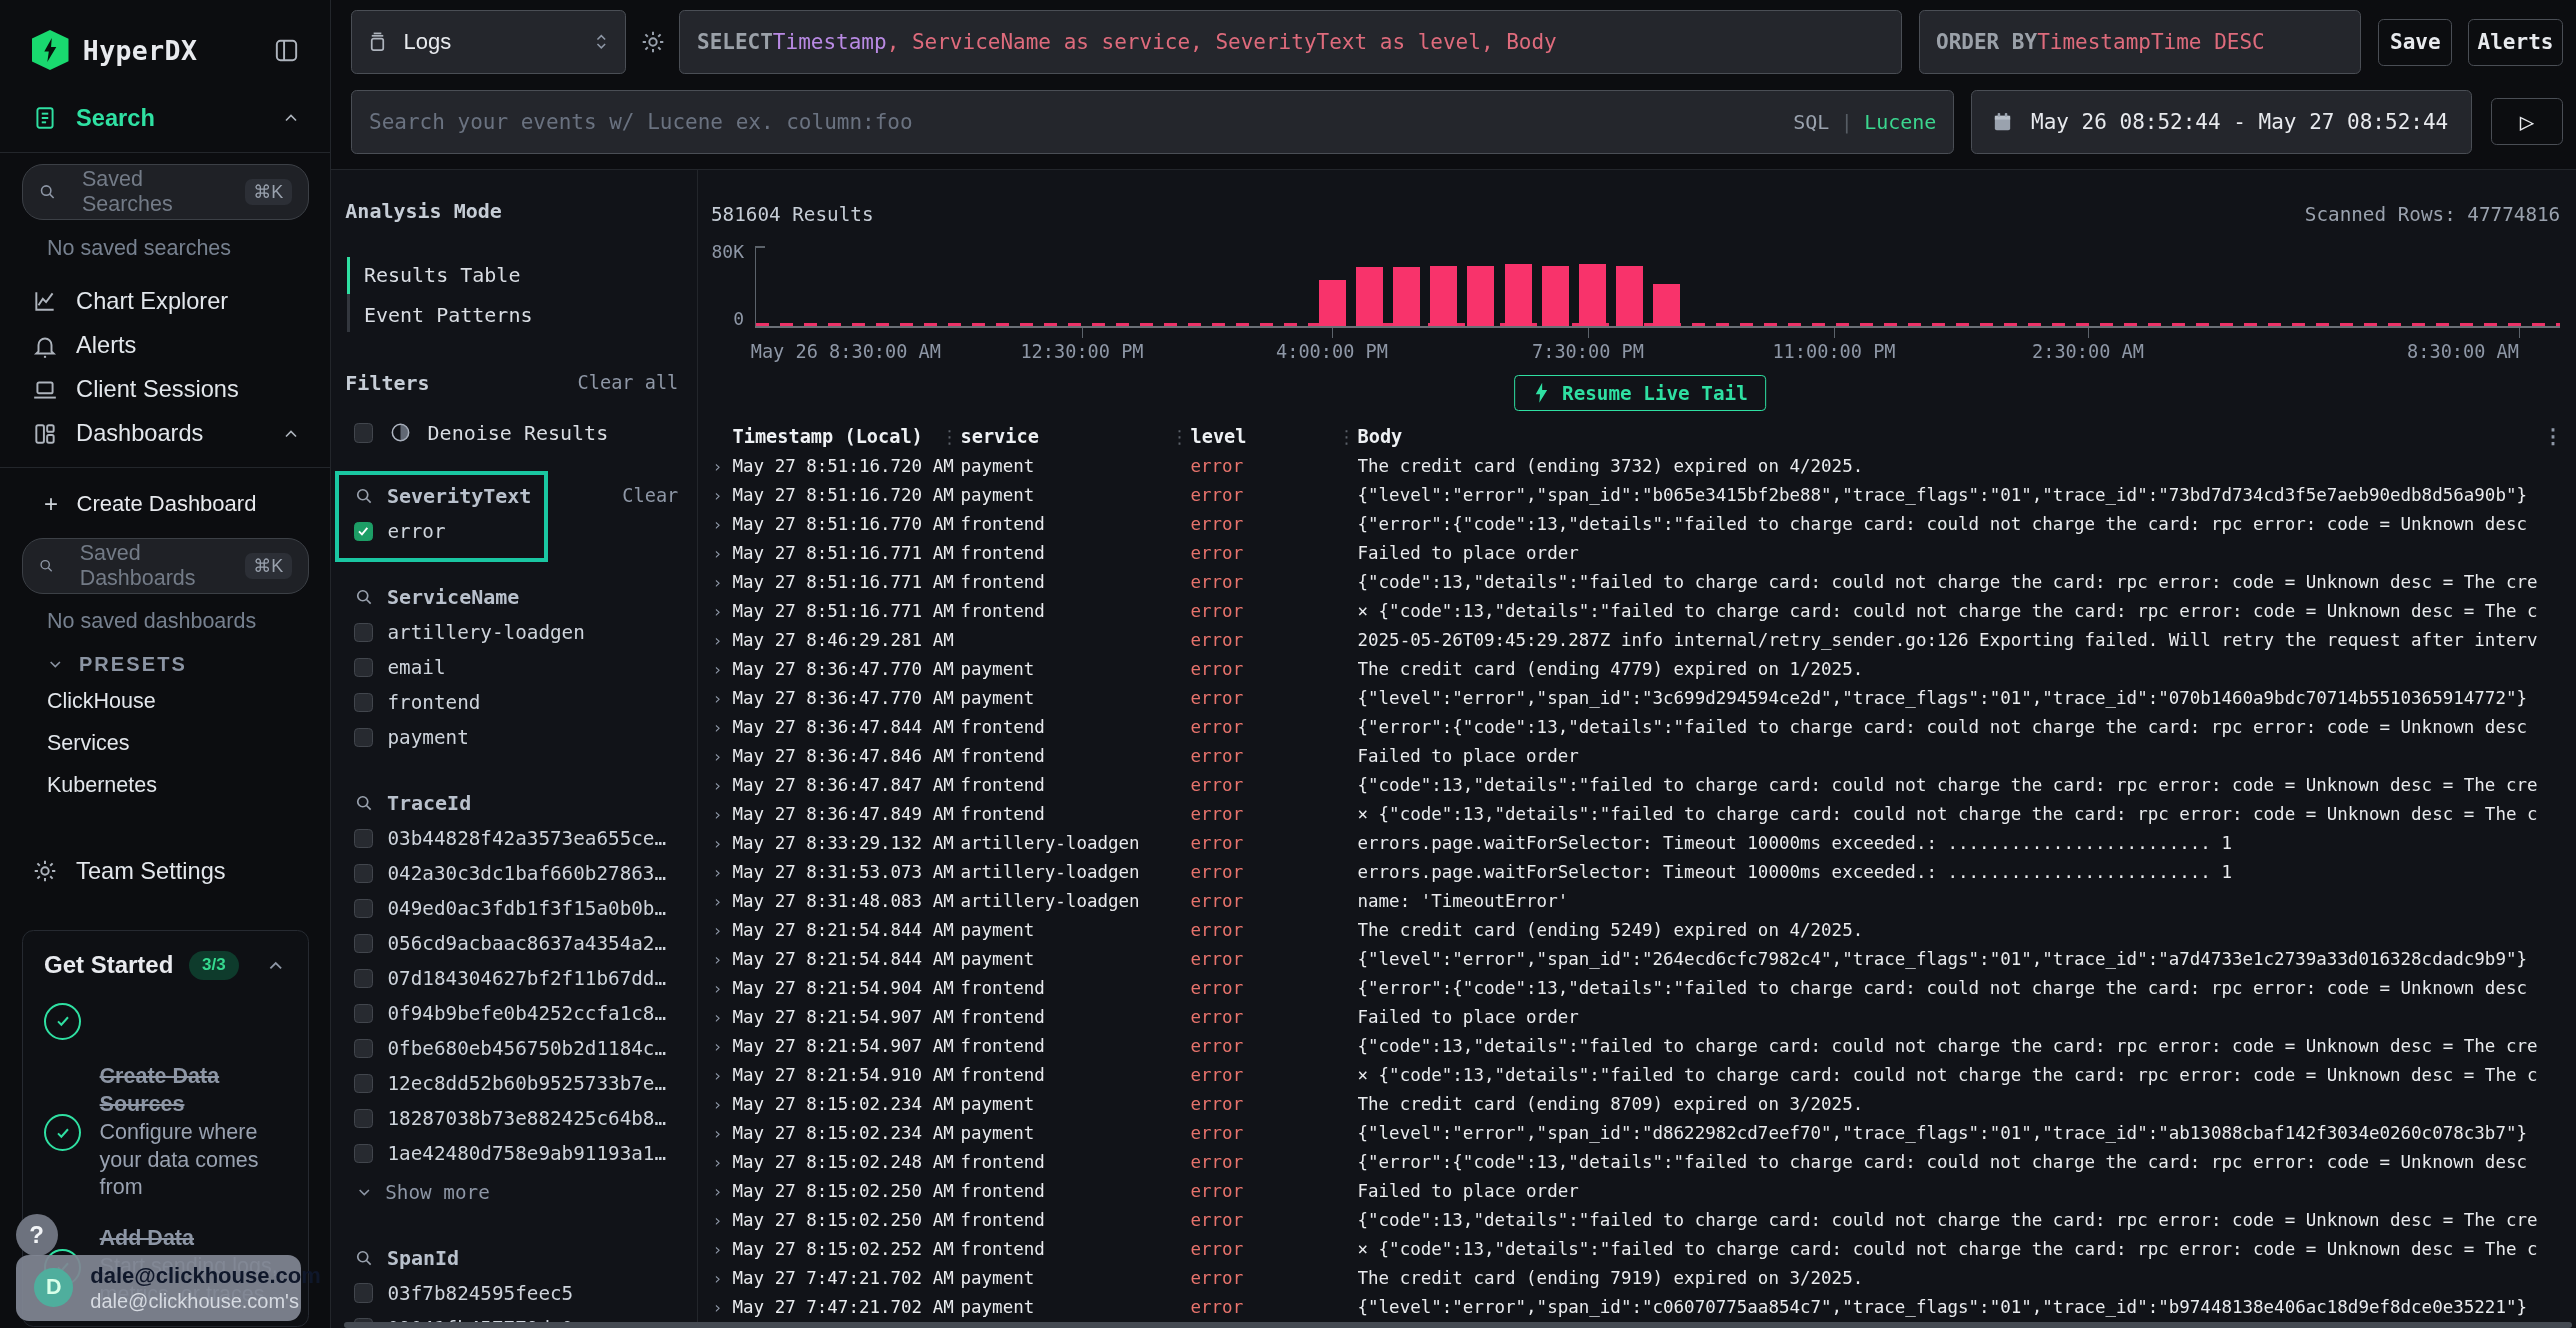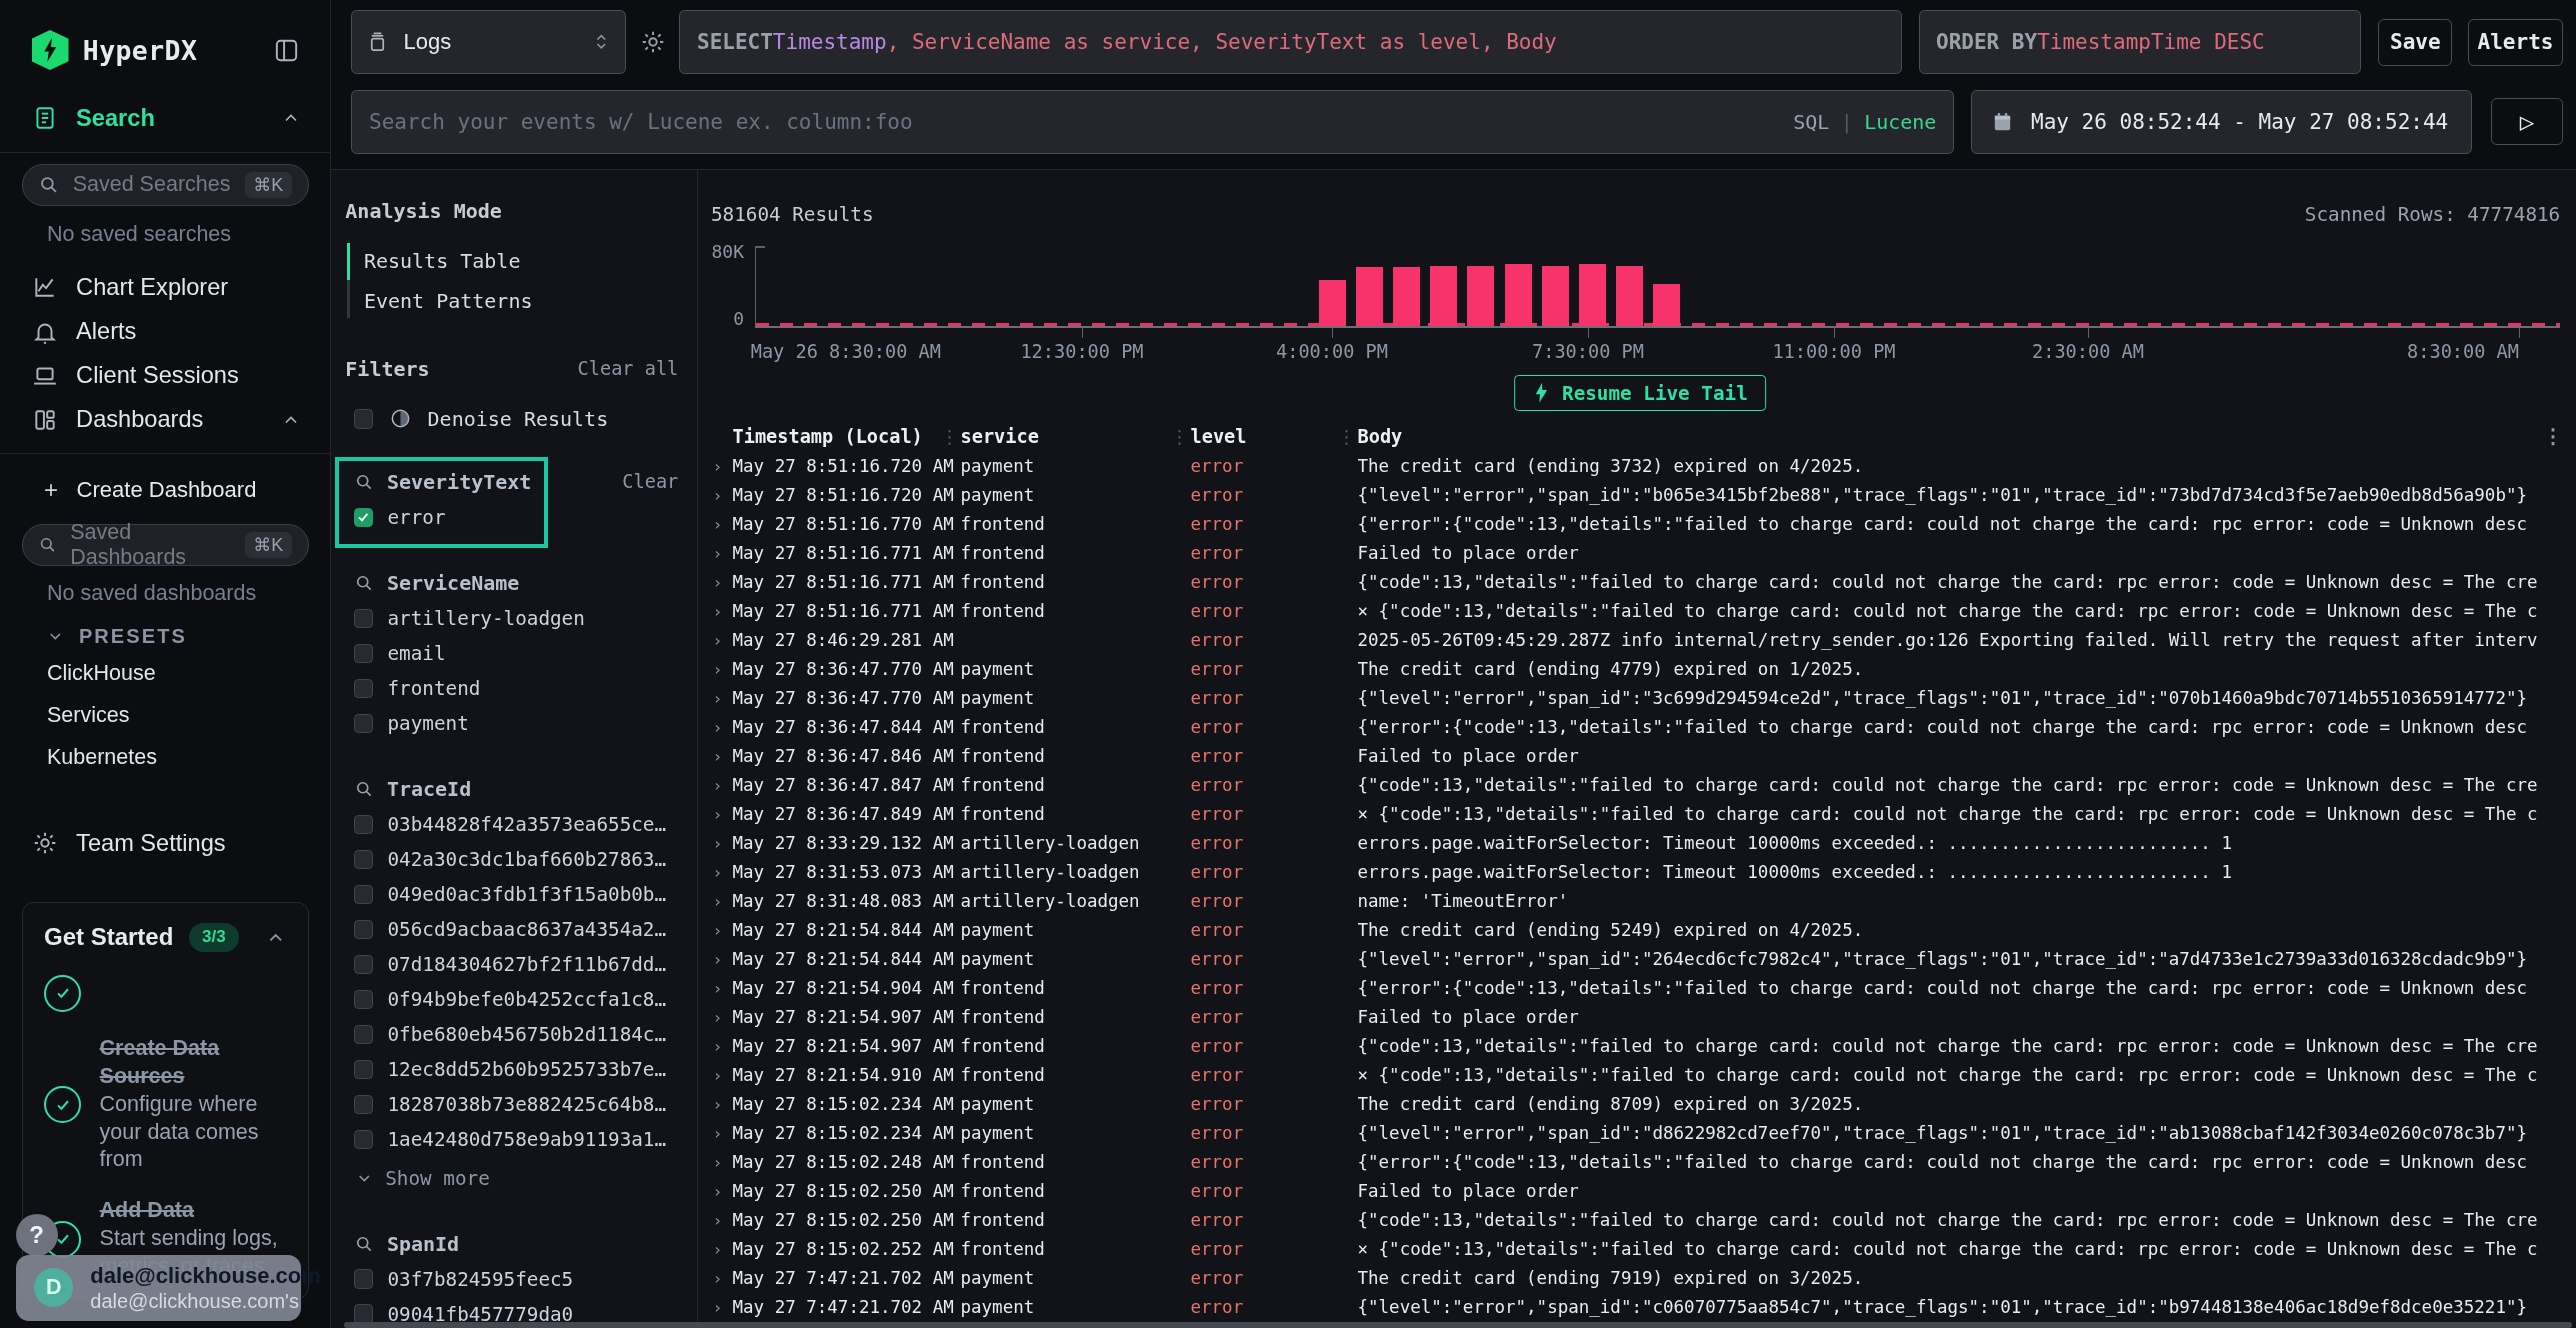--- a/index.html
+++ b/index.html
@@ -21,22 +21,22 @@
     position:relative;overflow:hidden;}
   .logo-row{display:flex;align-items:center;padding:30px 29px 26px 31.5px;}
   .logo-badge{width:37px;height:40px;background:#19d96f;display:flex;align-items:center;justify-content:center;
     clip-path:polygon(50% 0,100% 22%,100% 78%,50% 100%,0 78%,0 22%);}
   .logo-name{font-size:26.5px;font-weight:bold;margin-left:14.3px;letter-spacing:0.4px;font-family:"DejaVu Sans Mono",monospace;}
   .collapse-btn{margin-left:auto;cursor:pointer;}
   .nav-item{display:flex;align-items:center;gap:18.6px;padding:8.6px 29px 8.6px 31.5px;font-size:23.6px;color:#e3e7ec;}
   .nav-item .chev{margin-left:auto;}
   .nav-item.active{color:var(--green);font-weight:bold;}
   .divider{border:0;border-top:0.7px solid var(--panel-border);margin:11.4px 0;}
-  .pill{margin:10px 21.5px 0;height:42px;border-radius:21px;background:var(--pill);border:0.7px solid var(--pill-border);
-    display:flex;align-items:center;padding:0 15.7px;gap:13px;}
+  .pill{margin:10px 21.5px 0;height:56px;border-radius:21px;background:var(--pill);border:0.7px solid var(--pill-border);
+    display:flex;align-items:center;padding:0 15.7px;gap:25px;}
   .pill .ph{color:#737b87;font-size:21.5px;}
   .kbd{margin-left:auto;background:#2c2f36;border-radius:7.2px;padding:2.1px 8.6px;font-size:18px;color:#9aa2ae;}
   .muted-line{color:var(--faint);font-size:21.5px;margin:15.7px 0 18.6px 47px;}
   .create-row{display:flex;align-items:center;gap:18.6px;padding:10px 29px 10px 44px;font-size:22px;}
   .create-row .plus{color:#cfd4da;font-size:24px;}
   .presets-row{display:flex;align-items:center;gap:14.3px;margin:13px 0 4.3px 46px;color:#8b94a3;
     font-size:20px;font-weight:bold;letter-spacing:2.1px;}
   .preset-item{font-size:21.5px;color:#e3e7ec;padding:8.6px 0 8.6px 47px;}
   .team-row{margin-top:42px;}
   .gs-card{margin:37px 21.5px 0;border:0.7px solid #262a31;border-radius:11.4px;background:#0e1014;padding:20px 21.5px 17px;}
@@ -81,21 +81,21 @@
   .mode-toggle{margin-left:auto;font-size:20px;display:flex;gap:11.4px;}
   .mode-sql{color:#9aa2ae;} .mode-div{color:#565c64;} .mode-lucene{color:var(--lucene);}
   .date-box{width:501px;margin-left:17px;padding:0 18.6px;gap:17px;font-size:21px;}
   .play-btn{width:72px;margin-left:18.6px;font-size:24px;color:#e8eaee;font-weight:normal;}
 
   .content{flex:1;display:flex;min-height:0;background:var(--content);position:relative;}
   
   .filters{width:367px;flex:none;border-right:0.7px solid var(--panel-border);padding:29px 13px 0 14.3px;
     font-family:"DejaVu Sans Mono",monospace;position:relative;overflow:hidden;}
   .fp-title{font-size:20px;font-weight:bold;color:#c6cdd6;}
-  .modes{margin-top:18px;position:relative;padding-left:18.6px;}
+  .modes{margin-top:32px;position:relative;padding-left:18.6px;}
   .modes::before{content:'';position:absolute;left:1.4px;top:2.9px;bottom:2.9px;width:3.6px;background:#33373e;}
   .mode{font-size:20px;color:#d9dde3;padding:7.9px 0;position:relative;cursor:pointer;}
   .mode.active::before{content:'';position:absolute;left:-17px;top:1.4px;height:37px;width:3.6px;background:var(--green);}
   .filters-head{display:flex;align-items:center;margin-top:36px;}
   .clear-all{margin-left:auto;color:var(--muted);font-size:18.6px;margin-right:5.7px;cursor:pointer;}
   .denoise{display:flex;align-items:center;gap:15.7px;margin-top:26px;padding-left:8.6px;font-size:20px;color:#d9dde3;}
   .cb{flex:none;width:19.3px;height:19.3px;border-radius:4.3px;background:#272a30;border:0.7px solid #42464d;
     display:flex;align-items:center;justify-content:center;}
   .cb.checked{background:#1d9e66;border-color:#1d9e66;}
   .fsection{margin-top:42px;position:relative;padding-left:8.6px;}

